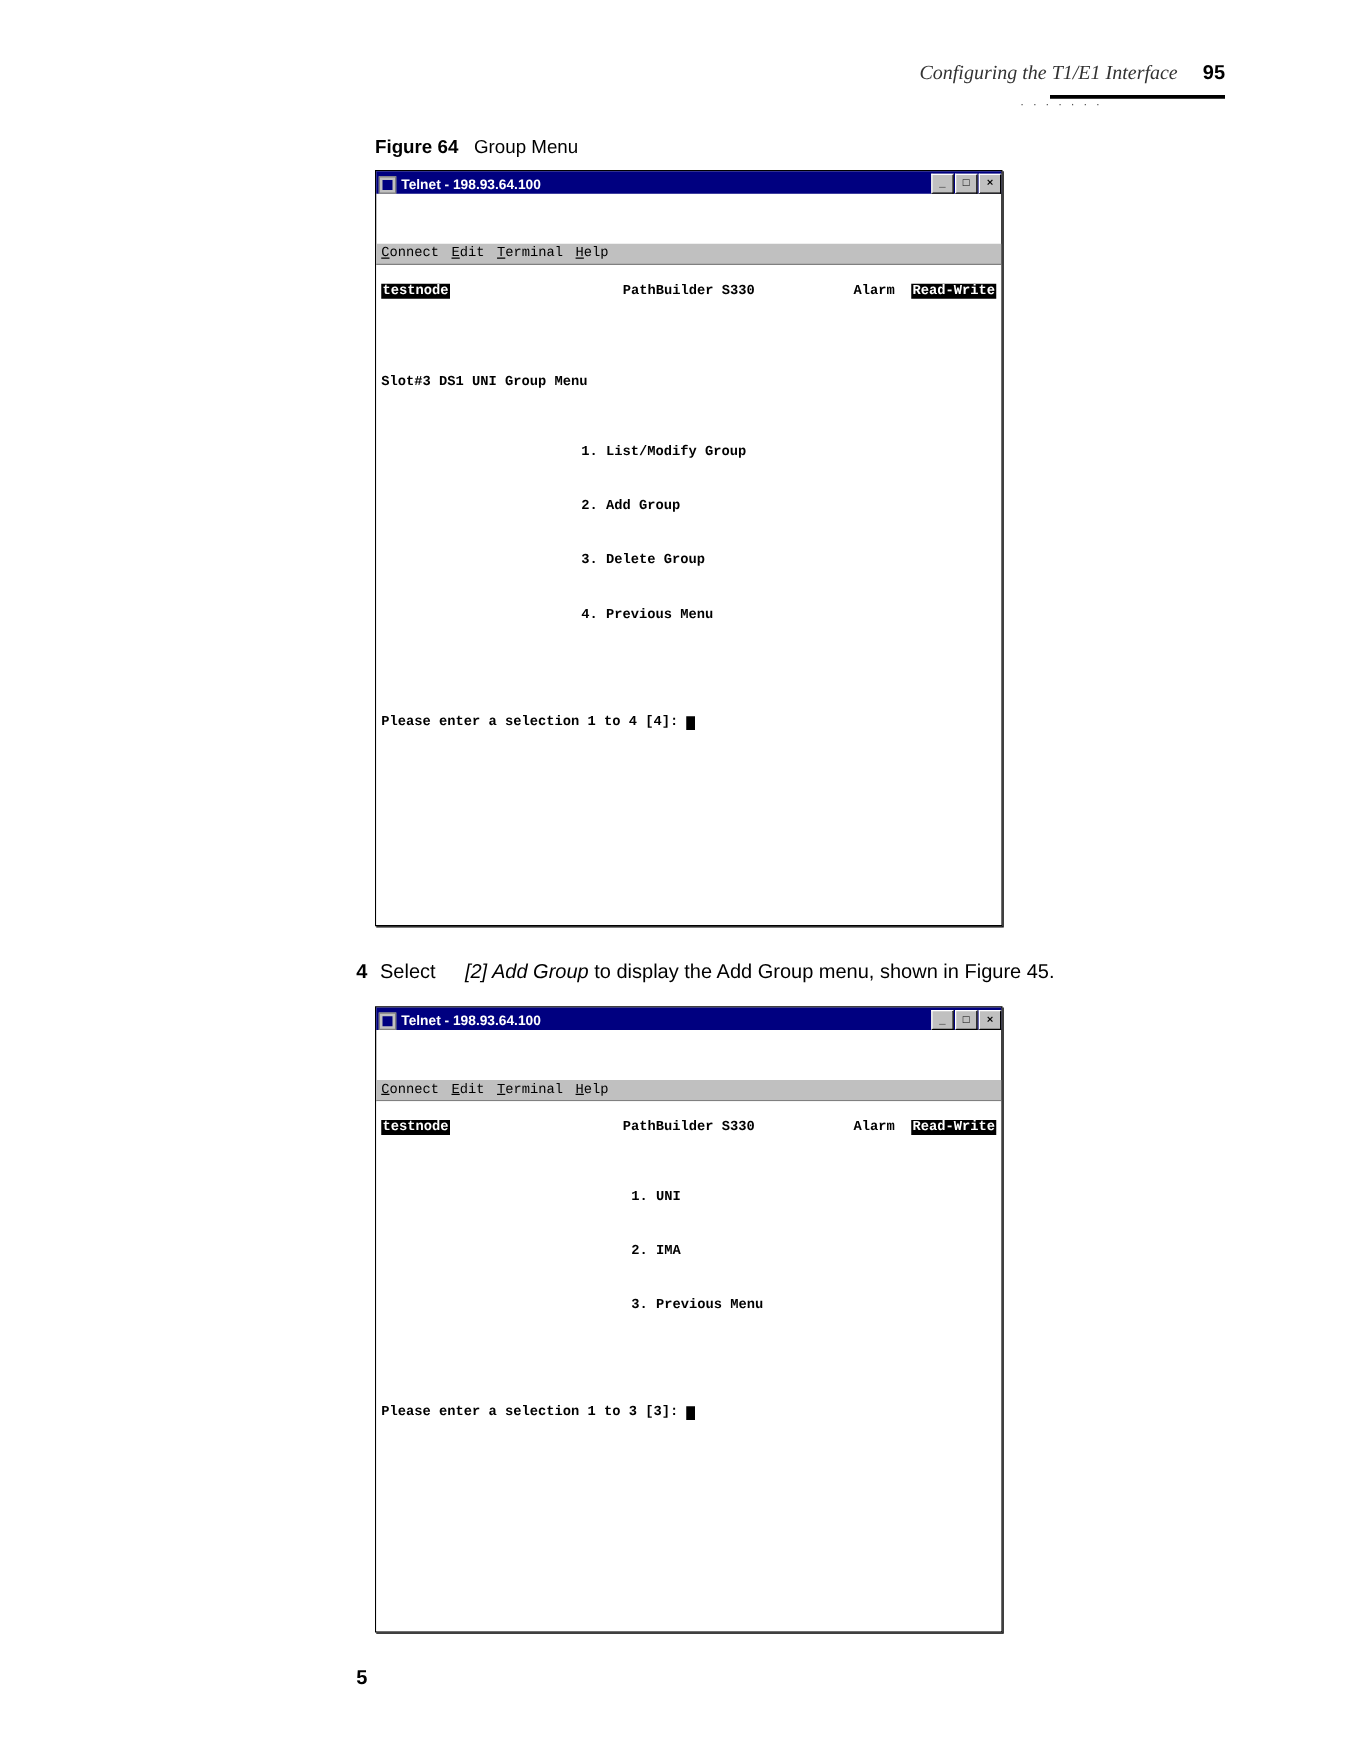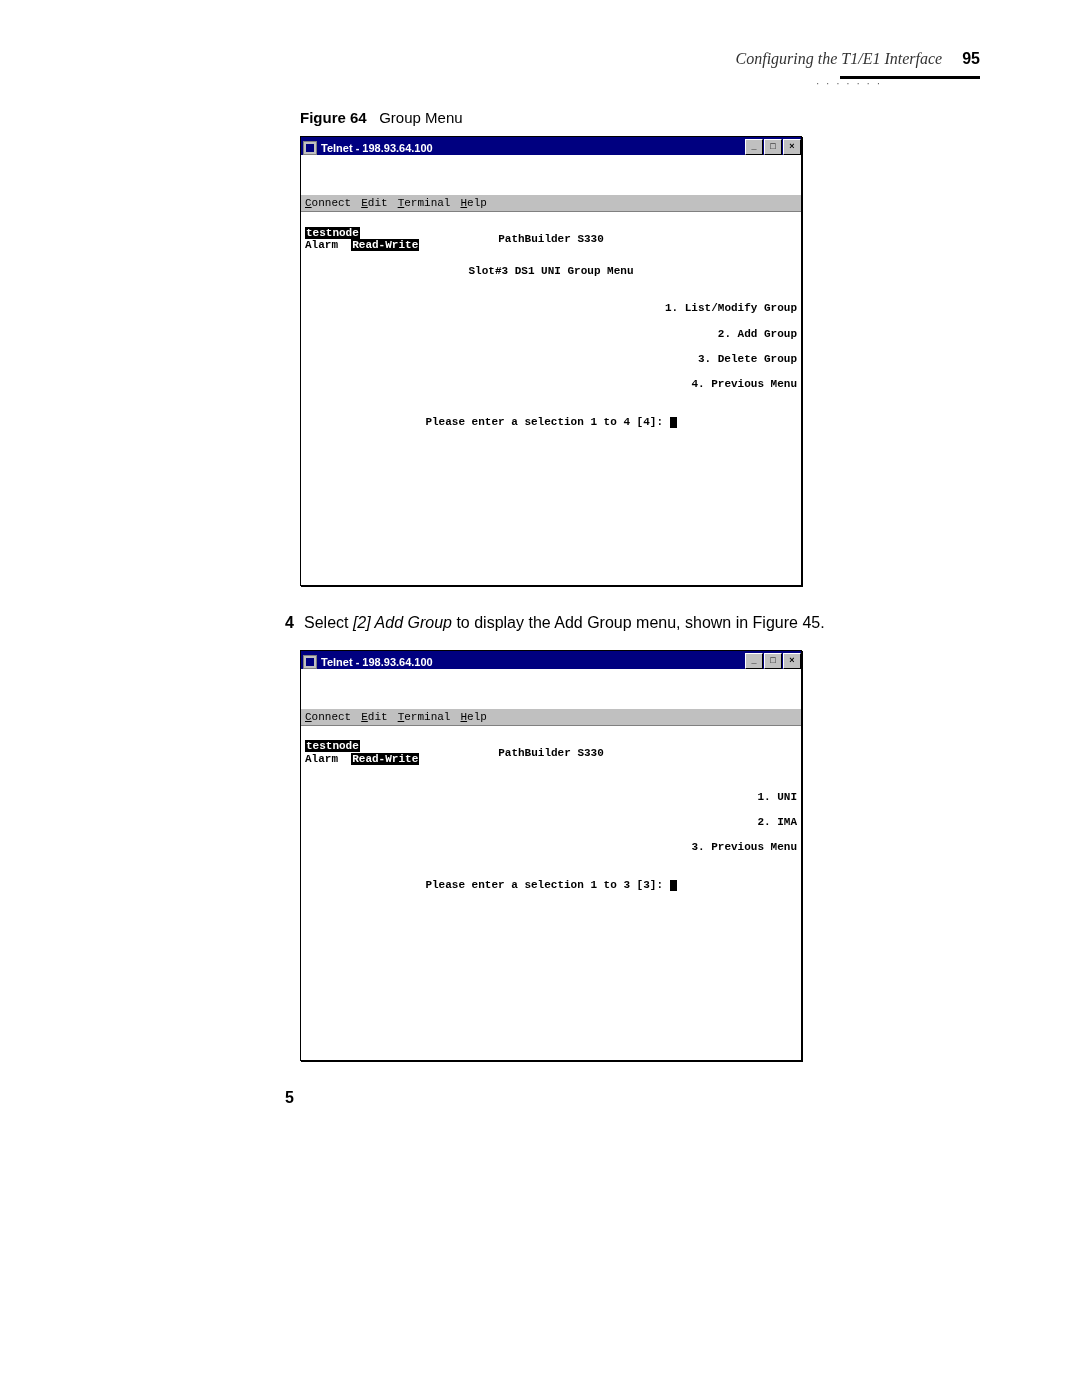--- a/index.html
+++ b/index.html
@@ -167,34 +167,35 @@
     margin: 6px 0 18px -20px;
     font-size: 16px;
   }
   .step-num {
     font-weight: bold;
     min-width: 14px;
     text-align: right;
   }
   .step-text i {
     font-style: italic;
+    margin-left: 19px;
   }
   .term-row {
     display: flex;
-    justify-content: center;
-    flex-direction: column;
+    justify-content: space-between;
   }
   .menu-block {
     display: block;
-    text-align: right;
+    text-align: left;
     margin-left: 160px;
+    margin-top: 18px;
   }
   .center-line {
-    text-align: center;
     display: block;
+    margin-top: 48px;
   }
 </style>
 </head>
 <body>
 
 <div class="page">
 
   <div class="header-row">
     <span class="header-title">Configuring the T1/E1 Interface</span>
     <span class="page-number">95</span>

